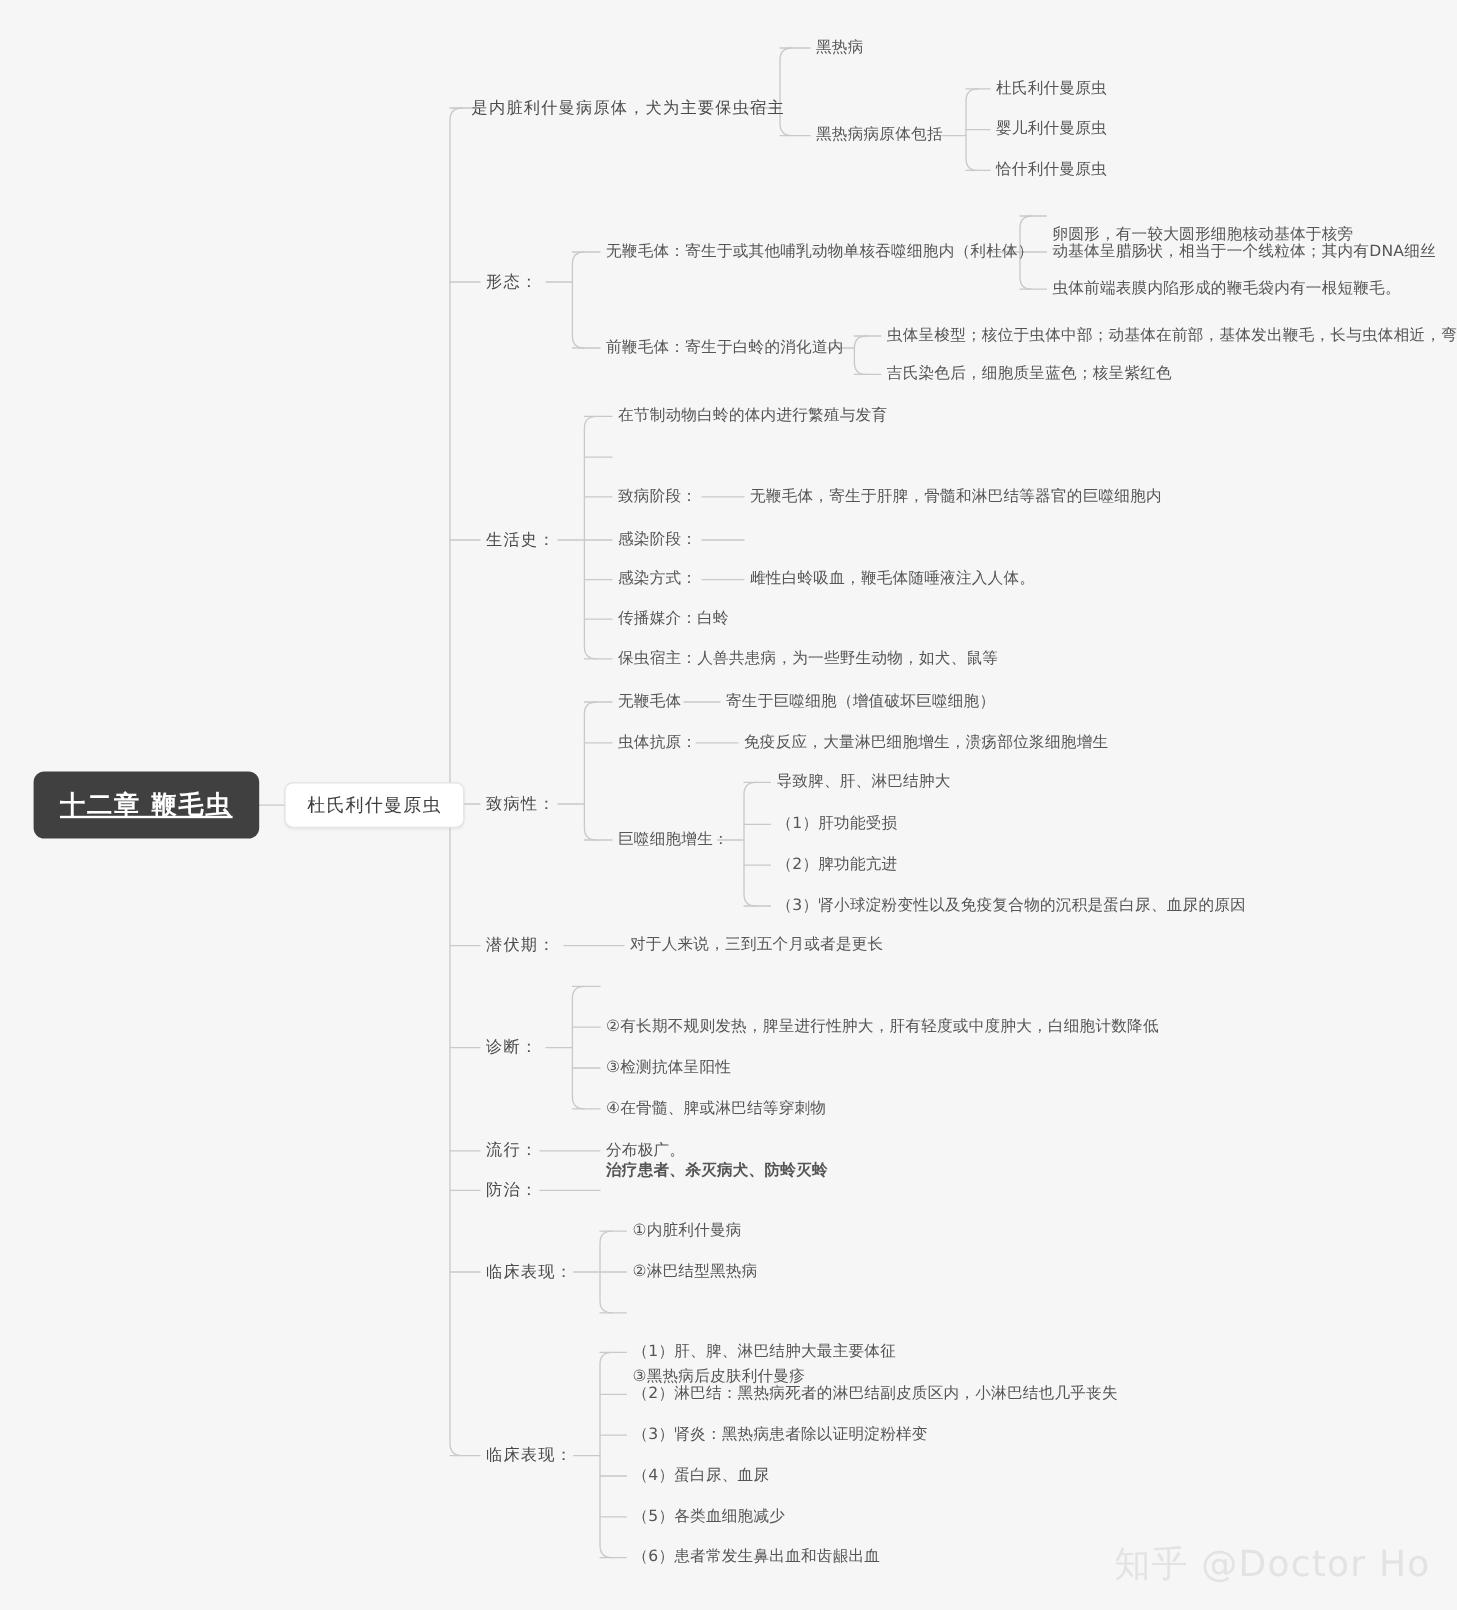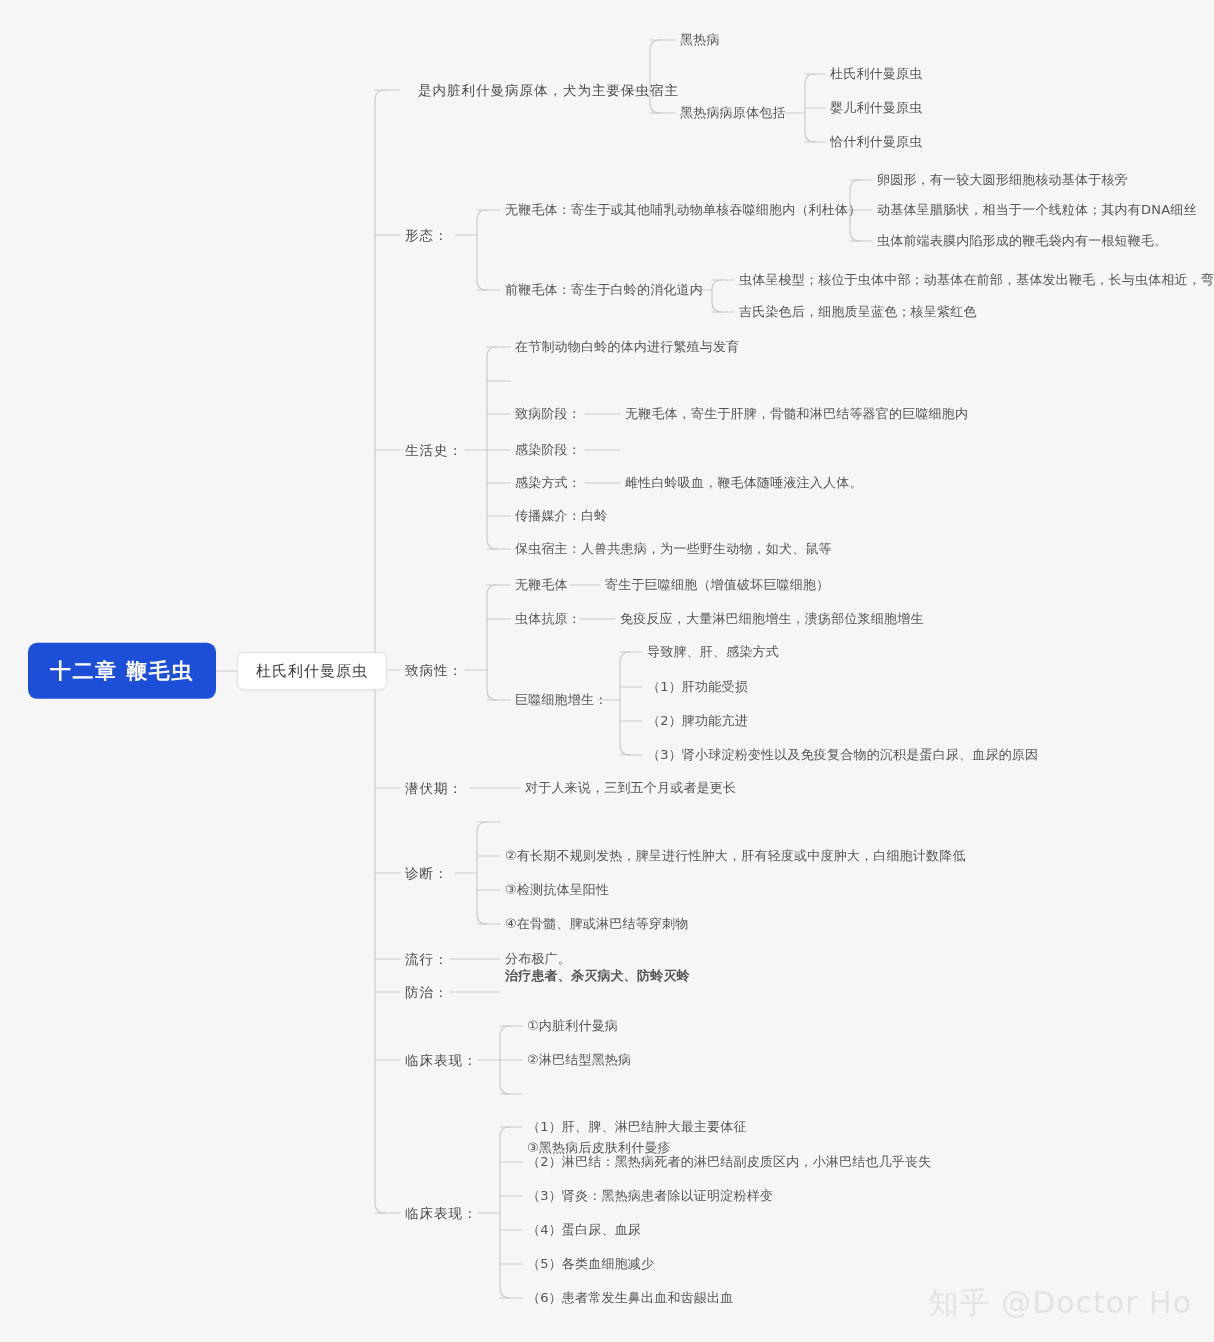--- a/index.html
+++ b/index.html
@@ -30,28 +30,29 @@
   .node {
     position: absolute;
     transform: translateY(-50%);
     white-space: nowrap;
     color: #4a4a4a;
     font-size: 13.5px;
     line-height: 1.35;
     letter-spacing: 0.2px;
   }
   .node.root {
-    background: #1d4ed8;
+    background: #404040;
     color: #ffffff;
     font-size: 21px;
     font-weight: bold;
     padding: 14px 22px;
     border-radius: 9px;
     letter-spacing: 1.5px;
     transform: translateY(-50%);
+    text-decoration: underline;
   }
   .node.lvl1 {
     background: #ffffff;
     color: #3d3d3d;
     font-size: 15px;
     padding: 8px 18px;
     border-radius: 7px;
     border: 1px solid #e2e2e2;
     box-shadow: 0 1px 2px rgba(0,0,0,0.05);
     letter-spacing: 1px;
@@ -185,60 +186,60 @@
       <path d="M500,1230 H522"></path>
       <path d="M500,1264 H522"></path>
       <path d="M500,1298 H522"></path>
     </g>
   </svg>
 
   <div class="node root" style="left:28px; top:671px;">十二章 鞭毛虫</div>
 
   <div class="node lvl1" style="left:237px; top:671px;">杜氏利什曼原虫</div>
 
-  <div class="node lvl2" style="left:418px; top:90px;text-align:center;">是内脏利什曼病原体，犬为主要保虫宿主</div>
+  <div class="node lvl2" style="left:393px; top:90px;text-align:center;">是内脏利什曼病原体，犬为主要保虫宿主</div>
   <div class="node lvl2" style="left:405px; top:235px;">形态：</div>
   <div class="node lvl2" style="left:405px; top:450px;">生活史：</div>
   <div class="node lvl2" style="left:405px; top:670px;">致病性：</div>
   <div class="node lvl2" style="left:405px; top:788px;">潜伏期：</div>
   <div class="node lvl2" style="left:405px; top:873px;">诊断：</div>
   <div class="node lvl2" style="left:405px; top:959px;">流行：</div>
   <div class="node lvl2" style="left:405px; top:992px;">防治：</div>
   <div class="node lvl2" style="left:405px; top:1060px;">临床表现：</div>
   <div class="node lvl2" style="left:405px; top:1213px;">临床表现：</div>
 
   <div class="node lvl3" style="left:680px; top:40px;">黑热病</div>
   <div class="node lvl3" style="left:680px; top:113px;">黑热病病原体包括</div>
   <div class="node lvl4" style="left:830px; top:74px;">杜氏利什曼原虫</div>
   <div class="node lvl4" style="left:830px; top:108px;">婴儿利什曼原虫</div>
   <div class="node lvl4" style="left:830px; top:142px;">恰什利什曼原虫</div>
 
   <div class="node lvl3" style="left:505px; top:210px;">无鞭毛体：寄生于或其他哺乳动物单核吞噬细胞内（利杜体）</div>
-  <div class="node lvl4" style="left:877px; top:180px;">卵圆形，有一较大圆形细胞核动基体于核旁</div>
+  <div class="node lvl4" style="left:877px; top:196px;">卵圆形，有一较大圆形细胞核动基体于核旁</div>
   <div class="node lvl4" style="left:877px; top:210px;">动基体呈腊肠状，相当于一个线粒体；其内有DNA细丝</div>
   <div class="node lvl4" style="left:877px; top:241px;">虫体前端表膜内陷形成的鞭毛袋内有一根短鞭毛。</div>
   <div class="node lvl3" style="left:505px; top:290px;">前鞭毛体：寄生于白蛉的消化道内</div>
   <div class="node lvl4" style="left:739px; top:280px;">虫体呈梭型；核位于虫体中部；动基体在前部，基体发出鞭毛，长与虫体相近，弯曲</div>
   <div class="node lvl4" style="left:739px; top:312px;">吉氏染色后，细胞质呈蓝色；核呈紫红色</div>
 
   <div class="node lvl3" style="left:515px; top:347px;">在节制动物白蛉的体内进行繁殖与发育</div>
   <div class="node lvl3" style="left:515px; top:414px;">致病阶段：</div>
   <div class="node lvl4" style="left:625px; top:414px;">无鞭毛体，寄生于肝脾，骨髓和淋巴结等器官的巨噬细胞内</div>
   <div class="node lvl3" style="left:515px; top:450px;">感染阶段：</div>
   <div class="node lvl3" style="left:515px; top:483px;">感染方式：</div>
   <div class="node lvl4" style="left:625px; top:483px;">雌性白蛉吸血，鞭毛体随唾液注入人体。</div>
   <div class="node lvl3" style="left:515px; top:516px;">传播媒介：白蛉</div>
   <div class="node lvl3" style="left:515px; top:549px;text-align:center;">保虫宿主：人兽共患病，为一些野生动物，如犬、鼠等</div>
 
   <div class="node lvl3" style="left:515px; top:585px;">无鞭毛体</div>
   <div class="node lvl4" style="left:605px; top:585px;">寄生于巨噬细胞（增值破坏巨噬细胞）</div>
   <div class="node lvl3" style="left:515px; top:619px;">虫体抗原：</div>
   <div class="node lvl4" style="left:620px; top:619px;">免疫反应，大量淋巴细胞增生，溃疡部位浆细胞增生</div>
   <div class="node lvl3" style="left:515px; top:700px;">巨噬细胞增生：</div>
-  <div class="node lvl4" style="left:647px; top:652px;">导致脾、肝、感染方式</div>
+  <div class="node lvl4" style="left:647px; top:652px;">导致脾、肝、淋巴结肿大</div>
   <div class="node lvl4" style="left:647px; top:687px;">（1）肝功能受损</div>
   <div class="node lvl4" style="left:647px; top:721px;">（2）脾功能亢进</div>
   <div class="node lvl4" style="left:647px; top:755px;">（3）肾小球淀粉变性以及免疫复合物的沉积是蛋白尿、血尿的原因</div>
 
   <div class="node lvl3" style="left:525px; top:788px;">对于人来说，三到五个月或者是更长</div>
 
   <div class="node lvl3" style="left:505px; top:856px;">②有长期不规则发热，脾呈进行性肿大，肝有轻度或中度肿大，白细胞计数降低</div>
   <div class="node lvl3" style="left:505px; top:890px;">③检测抗体呈阳性</div>
   <div class="node lvl3" style="left:505px; top:924px;">④在骨髓、脾或淋巴结等穿刺物</div>
 

